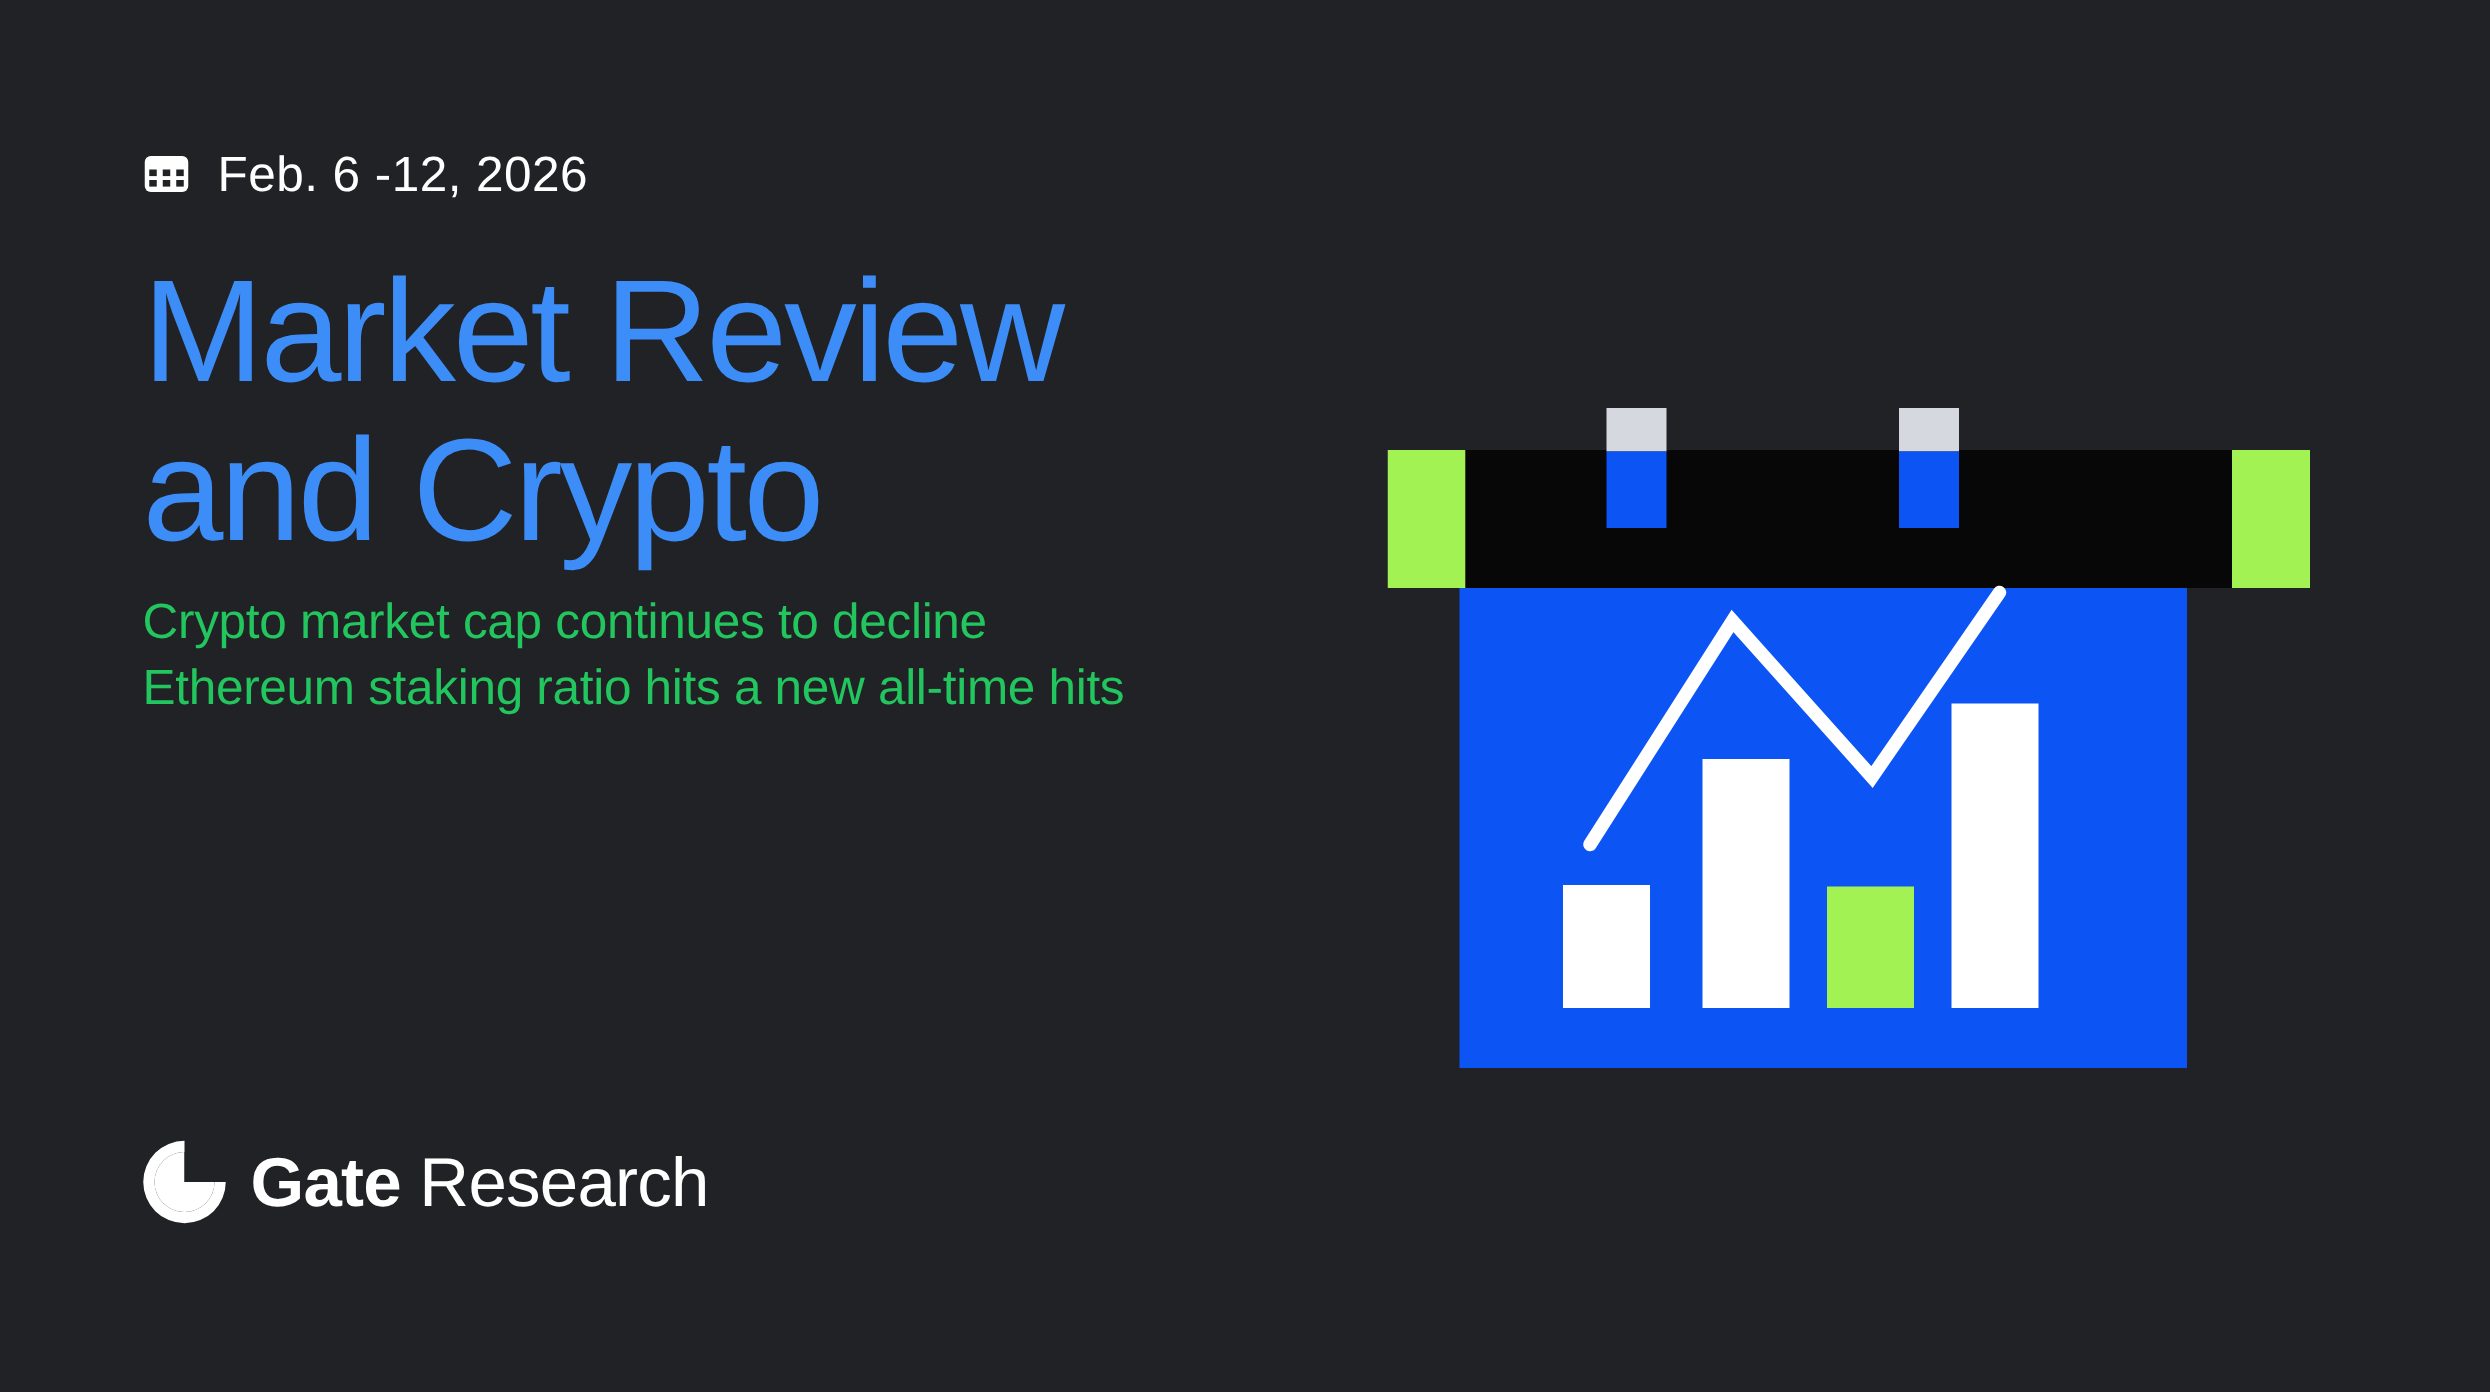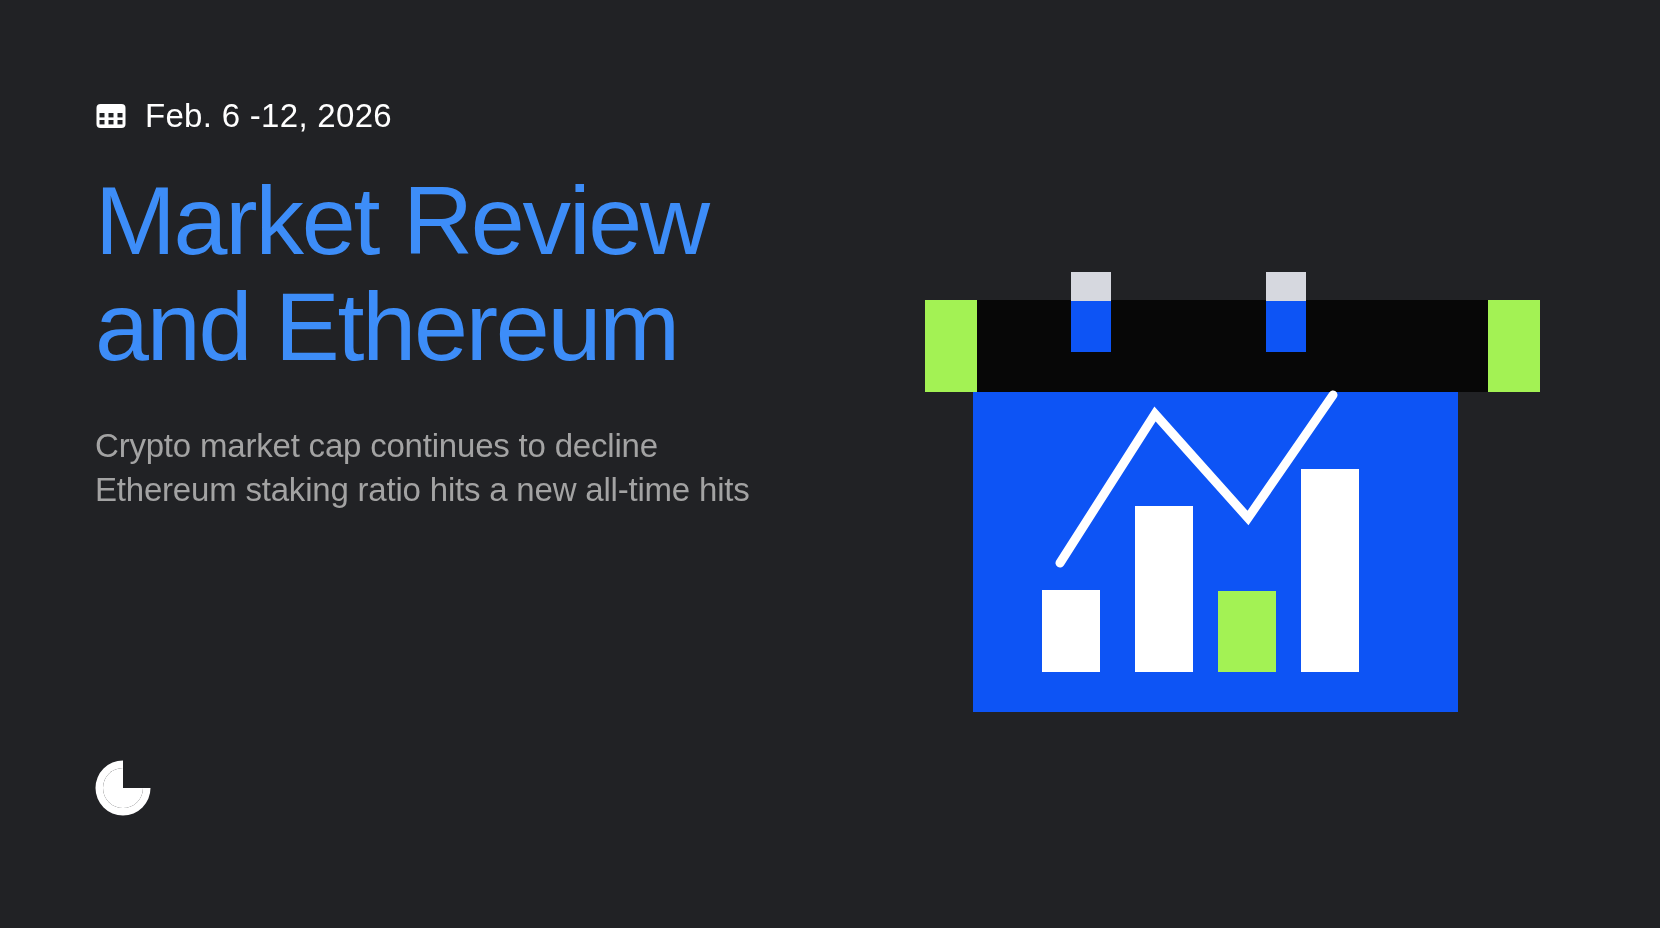--- a/index.html
+++ b/index.html
@@ -35,22 +35,22 @@
     position:absolute; left:0; top:168px;
     color:#3d8df8;
     font-size:97px;
     font-weight:normal;
     line-height:1.09;
     letter-spacing:-2.2px;
     width:780px;
   }
 
   .subtitle {
-    position:absolute; left:0; top:424px;
-    color:#a3a3a3;
+    position:absolute; left:0; top:392px;
+    color:#22c55e;
     font-size:33px;
     line-height:1.32;
     letter-spacing:-0.2px;
   }
   .subtitle div { white-space:pre; }
 
   .brand {
     position:absolute; left:0; top:760px;
     display:flex; align-items:center; gap:16px;
   }
@@ -85,39 +85,40 @@
           <rect x="4.5" y="20" width="5" height="4.4" fill="#212225"></rect>
           <rect x="13.5" y="20" width="5" height="4.4" fill="#212225"></rect>
           <rect x="22.5" y="20" width="5" height="4.4" fill="#212225"></rect>
         </svg>
       </span>
       <span class="date-text">Feb. 6 -12, 2026</span>
     </div>
 
     <h1 class="headline">
       <div>Market Review</div>
-      <div>and Ethereum</div>
+      <div>and Crypto</div>
     </h1>
 
     <div class="subtitle">
       <div>Crypto market cap continues to decline</div>
       <div>Ethereum staking ratio hits a new all-time hits</div>
     </div>
 
     <div class="brand">
       <span>
         <svg class="brand-mark" viewBox="0 0 56 56" xmlns="http://www.w3.org/2000/svg">
           <path fill="#ffffff" d="M28 0.5A27.5 27.5 0 1 0 55.5 28H28V0.5Z"></path>
           <path fill="#ffffff" d="M28 0.5A27.5 27.5 0 0 0 0.5 28H28V0.5Z" opacity="0"></path>
           <path fill="#ffffff" d="M13.8 13.8A20 20 0 0 1 28 7.9V28H7.9a20 20 0 0 1 5.9-14.2Z" opacity="0"></path>
           <circle cx="28" cy="28" r="20" fill="#212225"></circle>
           <path fill="#ffffff" d="M28 28h20a20 20 0 0 1-20 20 20 20 0 0 1-20-20 20 20 0 0 1 20-20v20Z"></path>
           <rect x="28" y="8" width="20" height="20" fill="#212225"></rect>
         </svg>
       </span>
+      <span class="brand-text"><span class="brand-strong">Gate</span><span class="brand-light"> Research</span></span>
     </div>
 
   </div>
 
   <div class="art">
     <svg width="640" height="520" viewBox="0 0 640 520" xmlns="http://www.w3.org/2000/svg">
 
       <rect x="0" y="50" width="52" height="92" fill="#a3f254"></rect>
       <rect x="563" y="50" width="52" height="92" fill="#a3f254"></rect>
 

